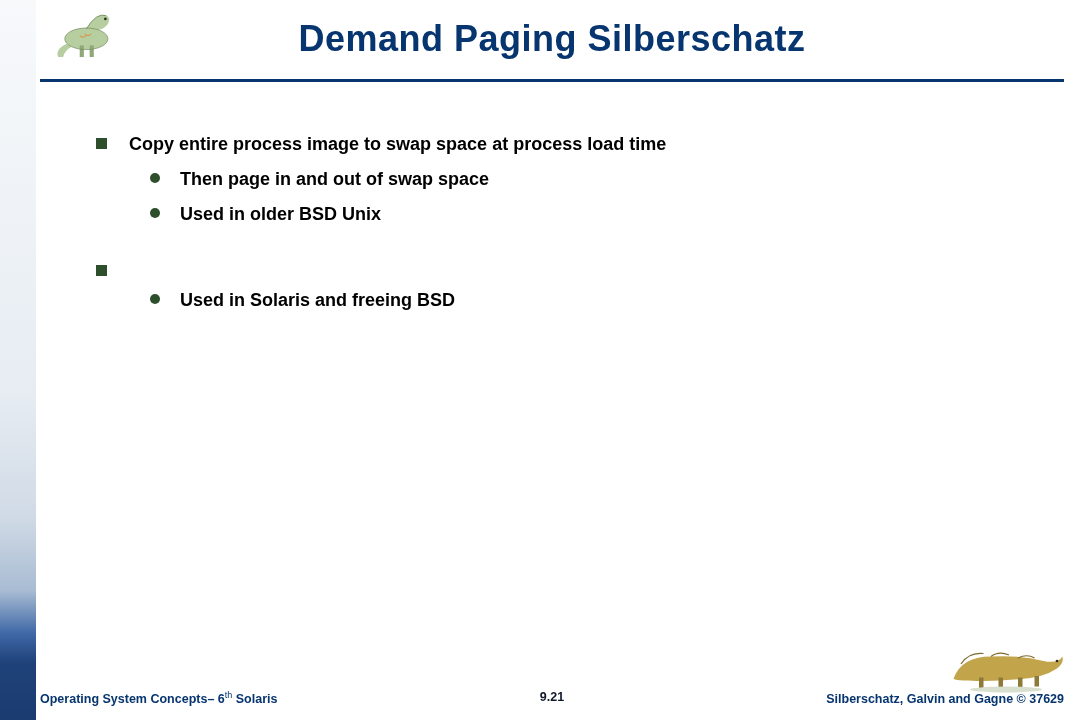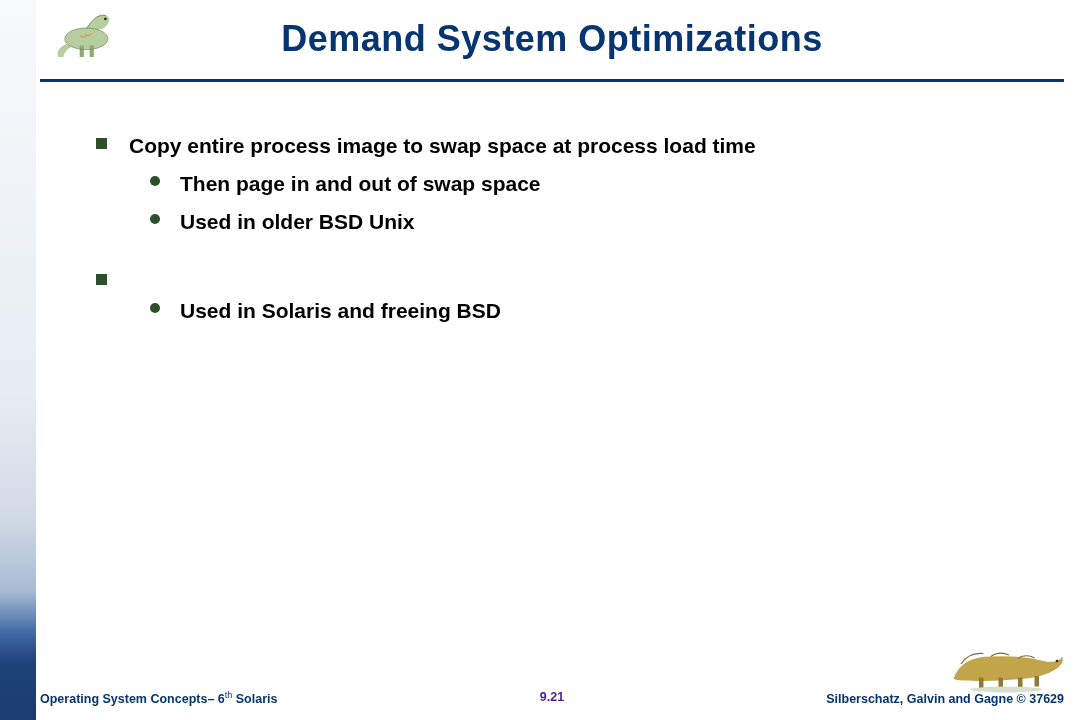--- a/index.html
+++ b/index.html
@@ -38,21 +38,21 @@
     width: 88px; height: 58px;
   }
   .dino-bottom {
     position: absolute;
     right: 14px; bottom: 26px;
     width: 120px; height: 60px;
   }
   .content {
     position: absolute;
     left: 96px; top: 134px; right: 40px;
-    font-size: 21px;
+    font-size: 18px;
     color: #000;
   }
   .li1 {
     display: flex;
     align-items: flex-start;
     margin-bottom: 14px;
   }
   .sq {
     flex: 0 0 auto;
     width: 11px; height: 11px;
@@ -88,21 +88,21 @@
     font-weight: 700;
     color: #06356f;
     display: flex;
     justify-content: space-between;
     align-items: baseline;
   }
   .footer .left sup, .footer .left .ed { font-size: 9px; vertical-align: super; font-weight: 400; }
   .footer .center {
     position: absolute;
     left: 50%; transform: translateX(-50%);
-    color: #4c1d95;
+    color: #0f172a;
   }
 </style>
 </head>
 <body>
 
 <div class="slide">
   <div class="left-stripe"></div>
 
   <div class="dino-top">
     <svg viewBox="0 0 100 70" width="88" height="58">
@@ -112,21 +112,21 @@
       <rect x="40" y="50" width="5" height="14" fill="#8fa978"></rect>
       <rect x="52" y="50" width="5" height="14" fill="#8fa978"></rect>
       <circle cx="71" cy="18" r="1.6" fill="#2b2b2b"></circle>
       <path d="M48 30 Q60 10 72 14" stroke="#6d8756" stroke-width="1" fill="none"></path>
       <ellipse cx="48" cy="42" rx="26" ry="13" fill="none" stroke="#6d8756" stroke-width="0.8"></ellipse>
       <path d="M46 36 Q50 40 54 36 M40 38 Q44 42 48 38" stroke="#d98b3a" stroke-width="1.2" fill="none"></path>
     </svg>
   </div>
 
   <div class="title-area">
-    <h1 class="title">Demand System Optimizations</h1>
+    <h1 class="title">Demand Paging Silberschatz</h1>
   </div>
 
   <div class="content">
 
     <div class="li1">
       <div class="sq"></div>
       <div class="text">Copy entire process image to swap space at process load time</div>
     </div>
     <div class="sub">
       <div class="li2">

